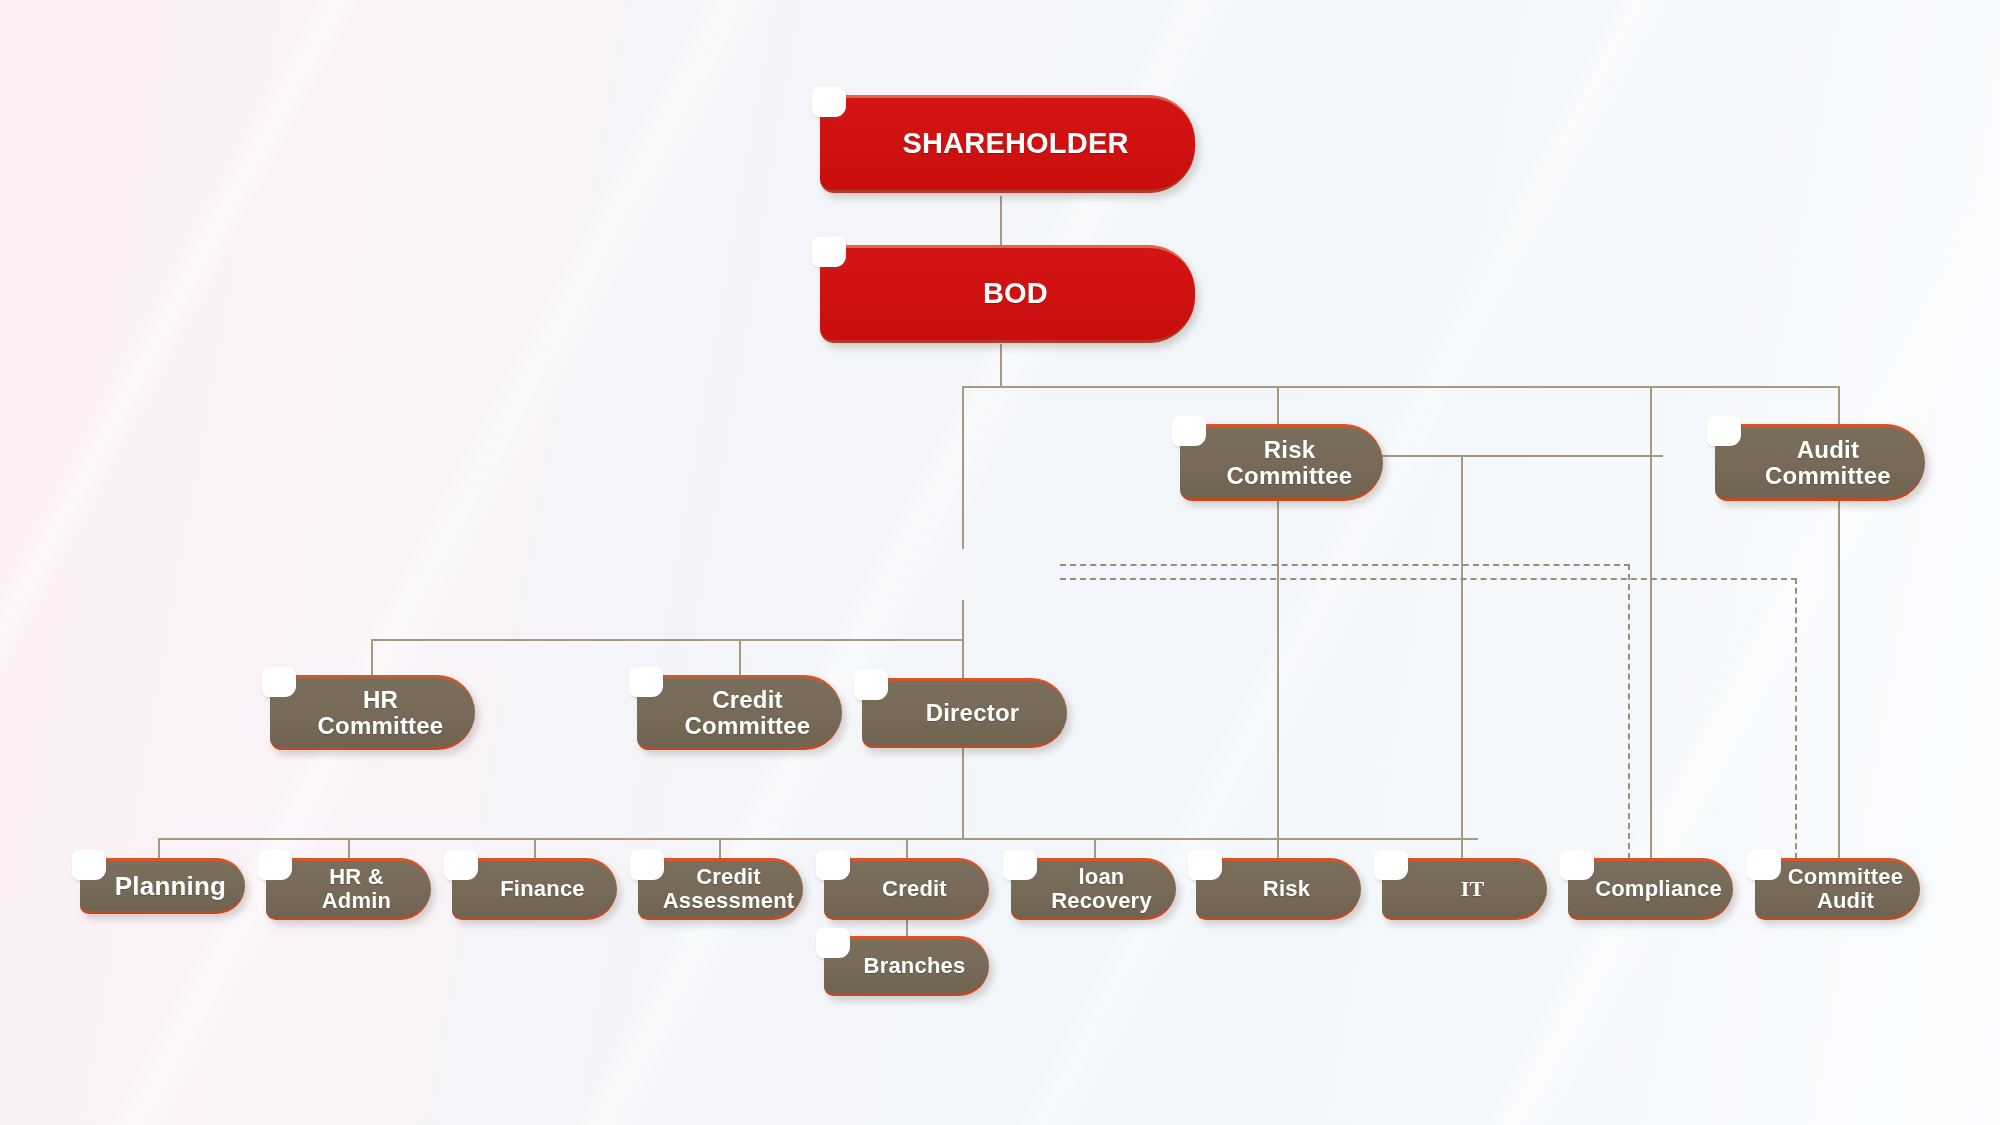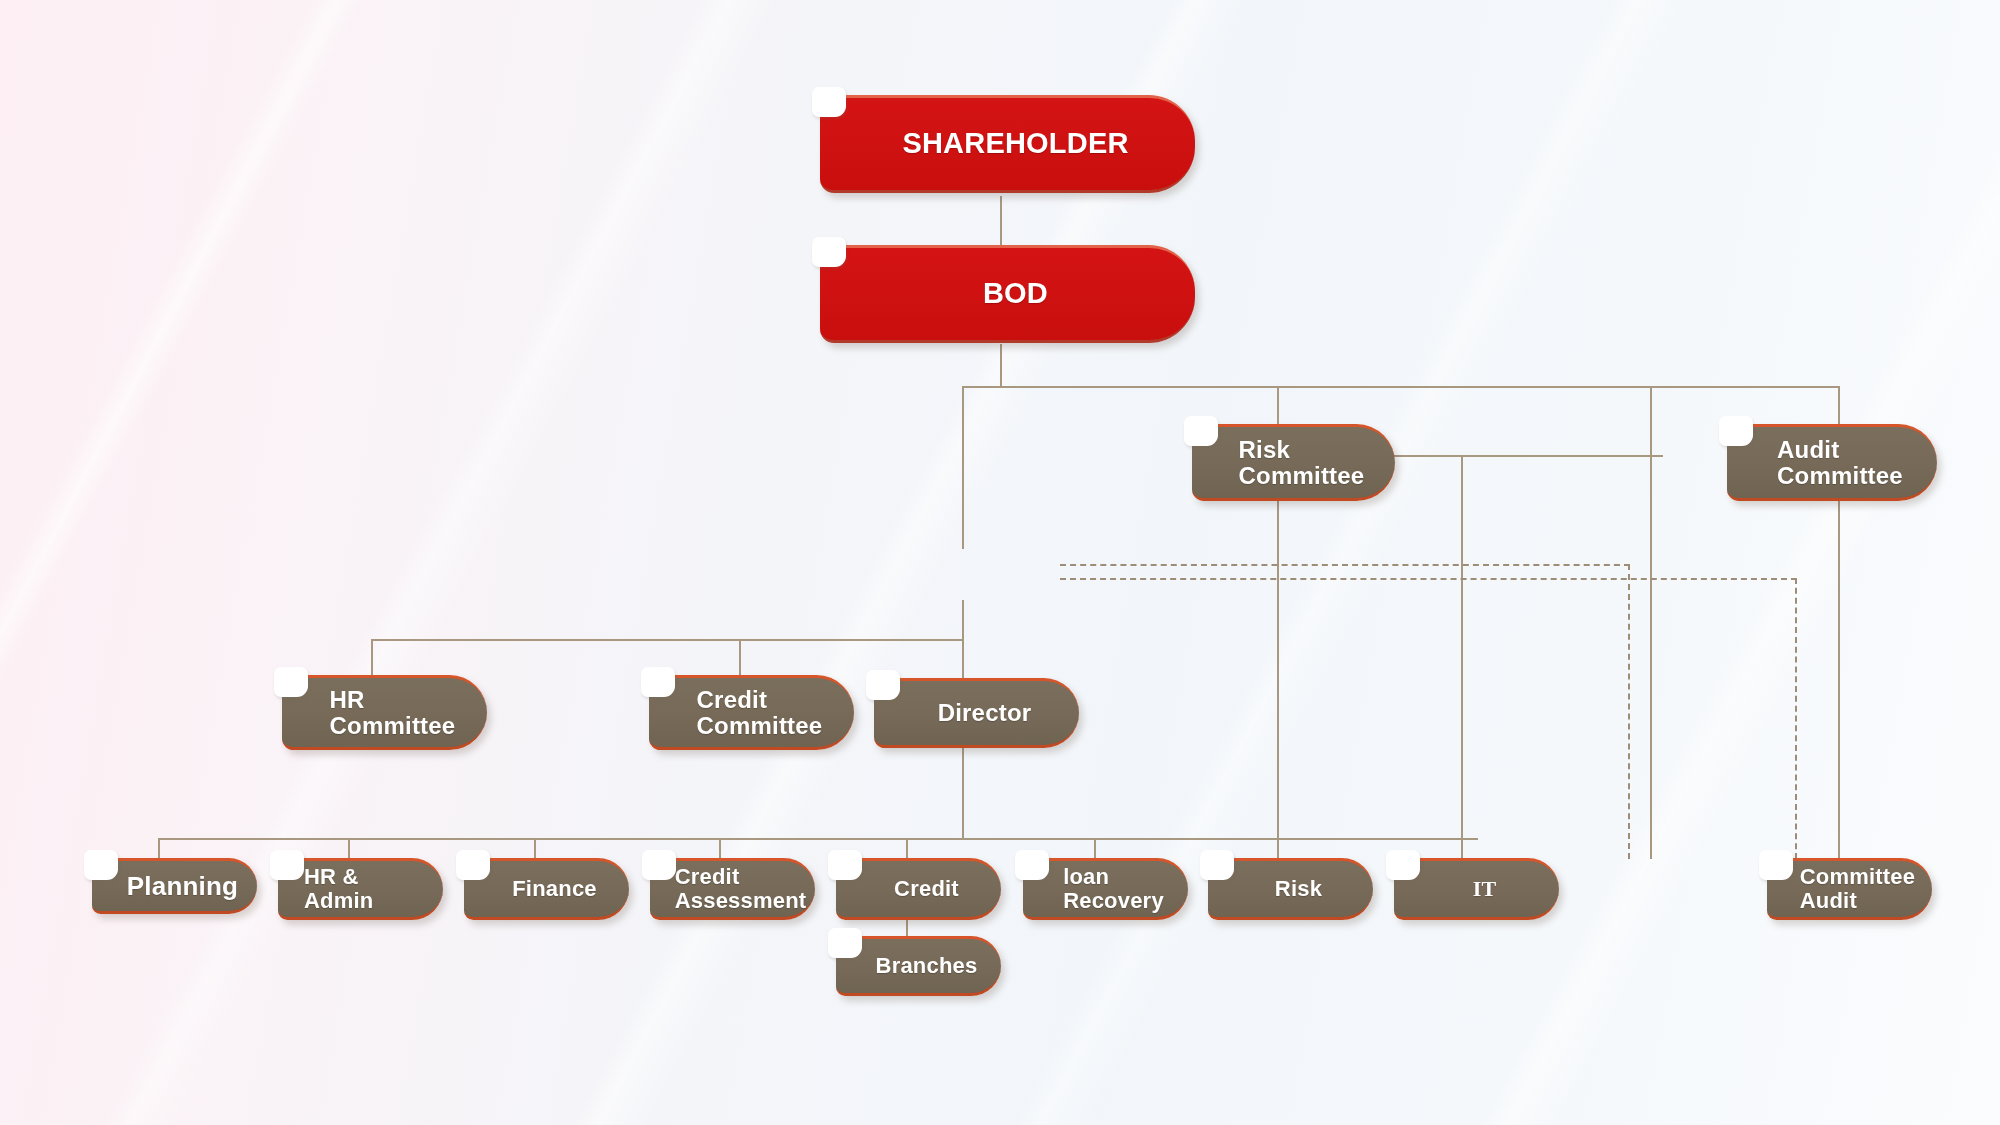--- a/index.html
+++ b/index.html
@@ -58,20 +58,21 @@
     width: 0;
     border-left-width: 2px;
   }
 
   
   .node {
     position: absolute;
     display: flex;
     align-items: center;
     justify-content: center;
+    text-align: center;
     color: #ffffff;
     border-radius: 14px 46px 46px 14px;
     box-shadow: 4px 5px 7px rgba(90,75,60,0.22);
     line-height: 1.08;
     letter-spacing: 0.2px;
     z-index: 4;
   }
 
   .node .lbl {
     position: relative;
@@ -102,21 +103,20 @@
     border-bottom: 3px solid #b23a2a;
     font-weight: bold;
   }
 
   
   .node.brown {
     background: linear-gradient(180deg, #7a6e5c 0%, #776a58 50%, #6f6352 100%);
     border-top: 3px solid #d6552a;
     border-bottom: 3px solid #c24a22;
     font-weight: bold;
-    margin-left: 12px;
   }
 </style>
 </head>
 <body>
 
 <div id="canvas">
 
   <div class="ln v" style="left:1000px; top:196px; height:62px;"></div>
 
   <div class="ln v" style="left:1000px; top:344px; height:44px;"></div>
@@ -221,20 +221,23 @@
   </div>
 
   <div class="node brown" style="left:1196px; top:858px; width:165px; height:62px; font-size:22px;">
     <span class="lbl">Risk</span>
   </div>
 
   <div class="node brown" style="left:1382px; top:858px; width:165px; height:62px; font-size:22px;font-family:Liberation Serif, serif;">
     <span class="lbl">IT</span>
   </div>
 
+  <div class="node brown" style="left:1568px; top:858px; width:165px; height:62px; font-size:22px;">
+    <span class="lbl">Compliance</span>
+  </div>
 
   <div class="node brown" style="left:1755px; top:858px; width:165px; height:62px; font-size:22px;">
     <span class="lbl">Committee
 Audit</span>
   </div>
 
   <div class="node brown" style="left:824px; top:936px; width:165px; height:60px; font-size:22px;">
     <span class="lbl">Branches</span>
   </div>
 

